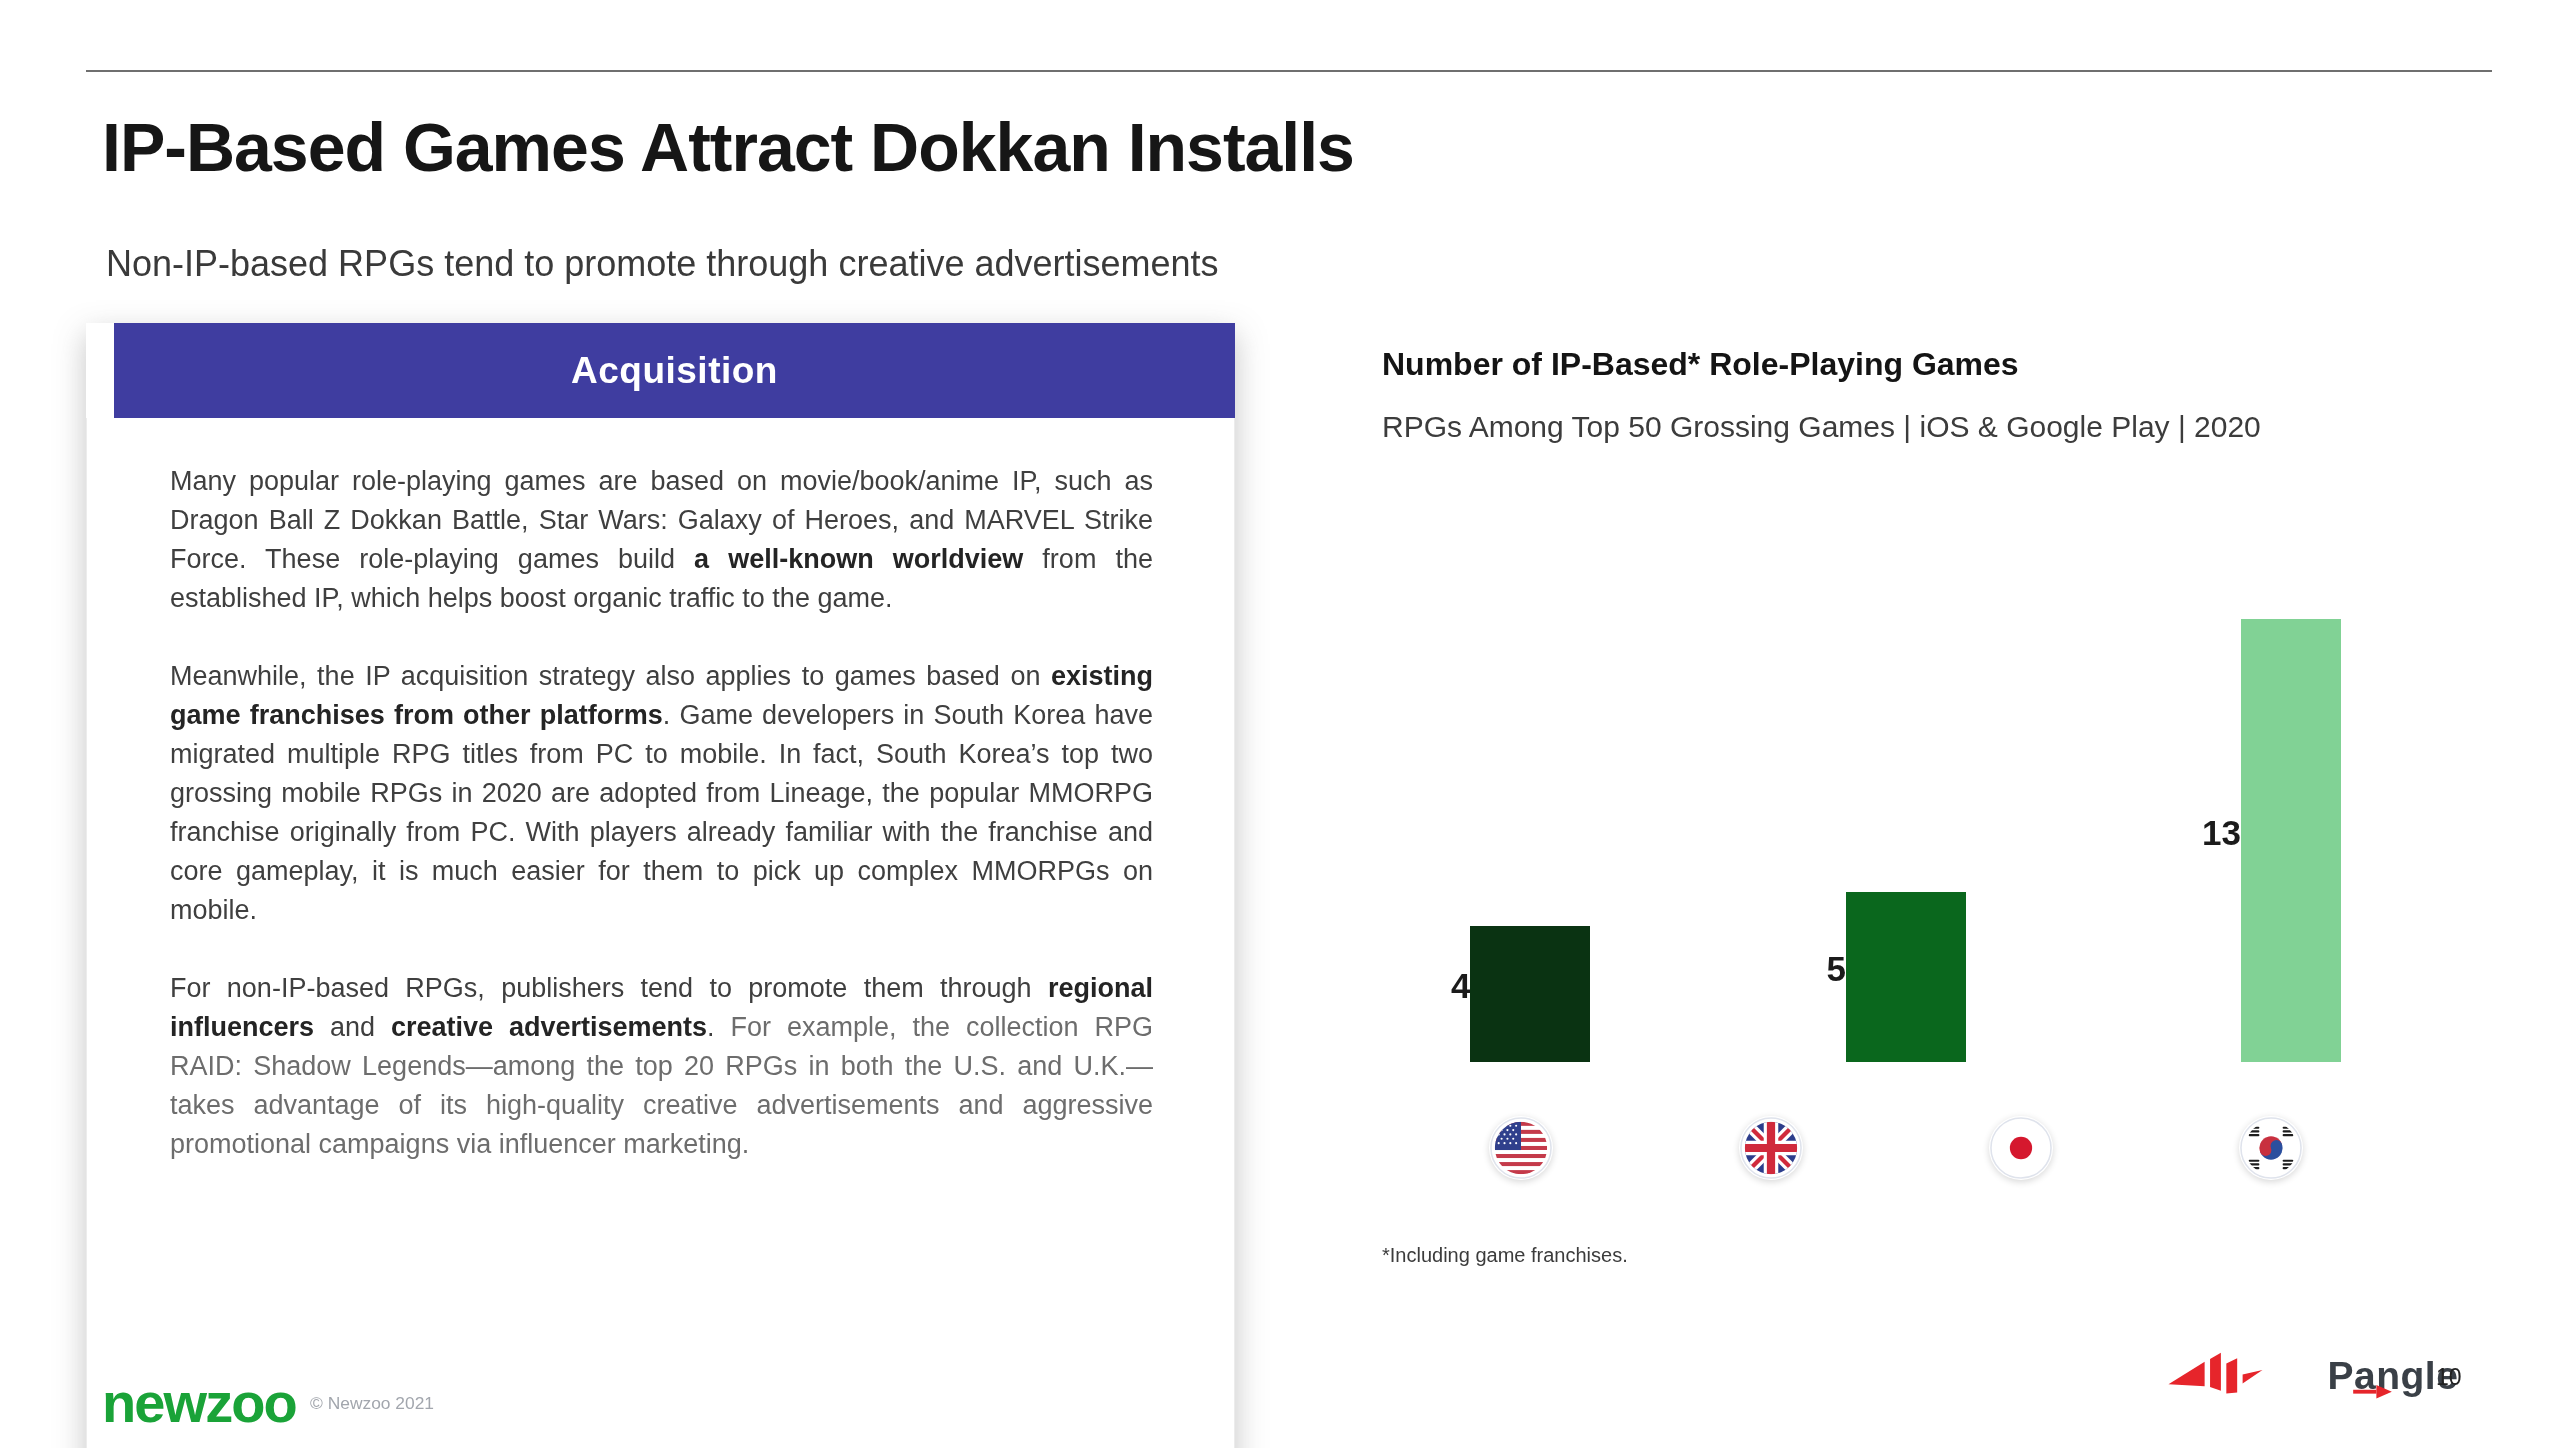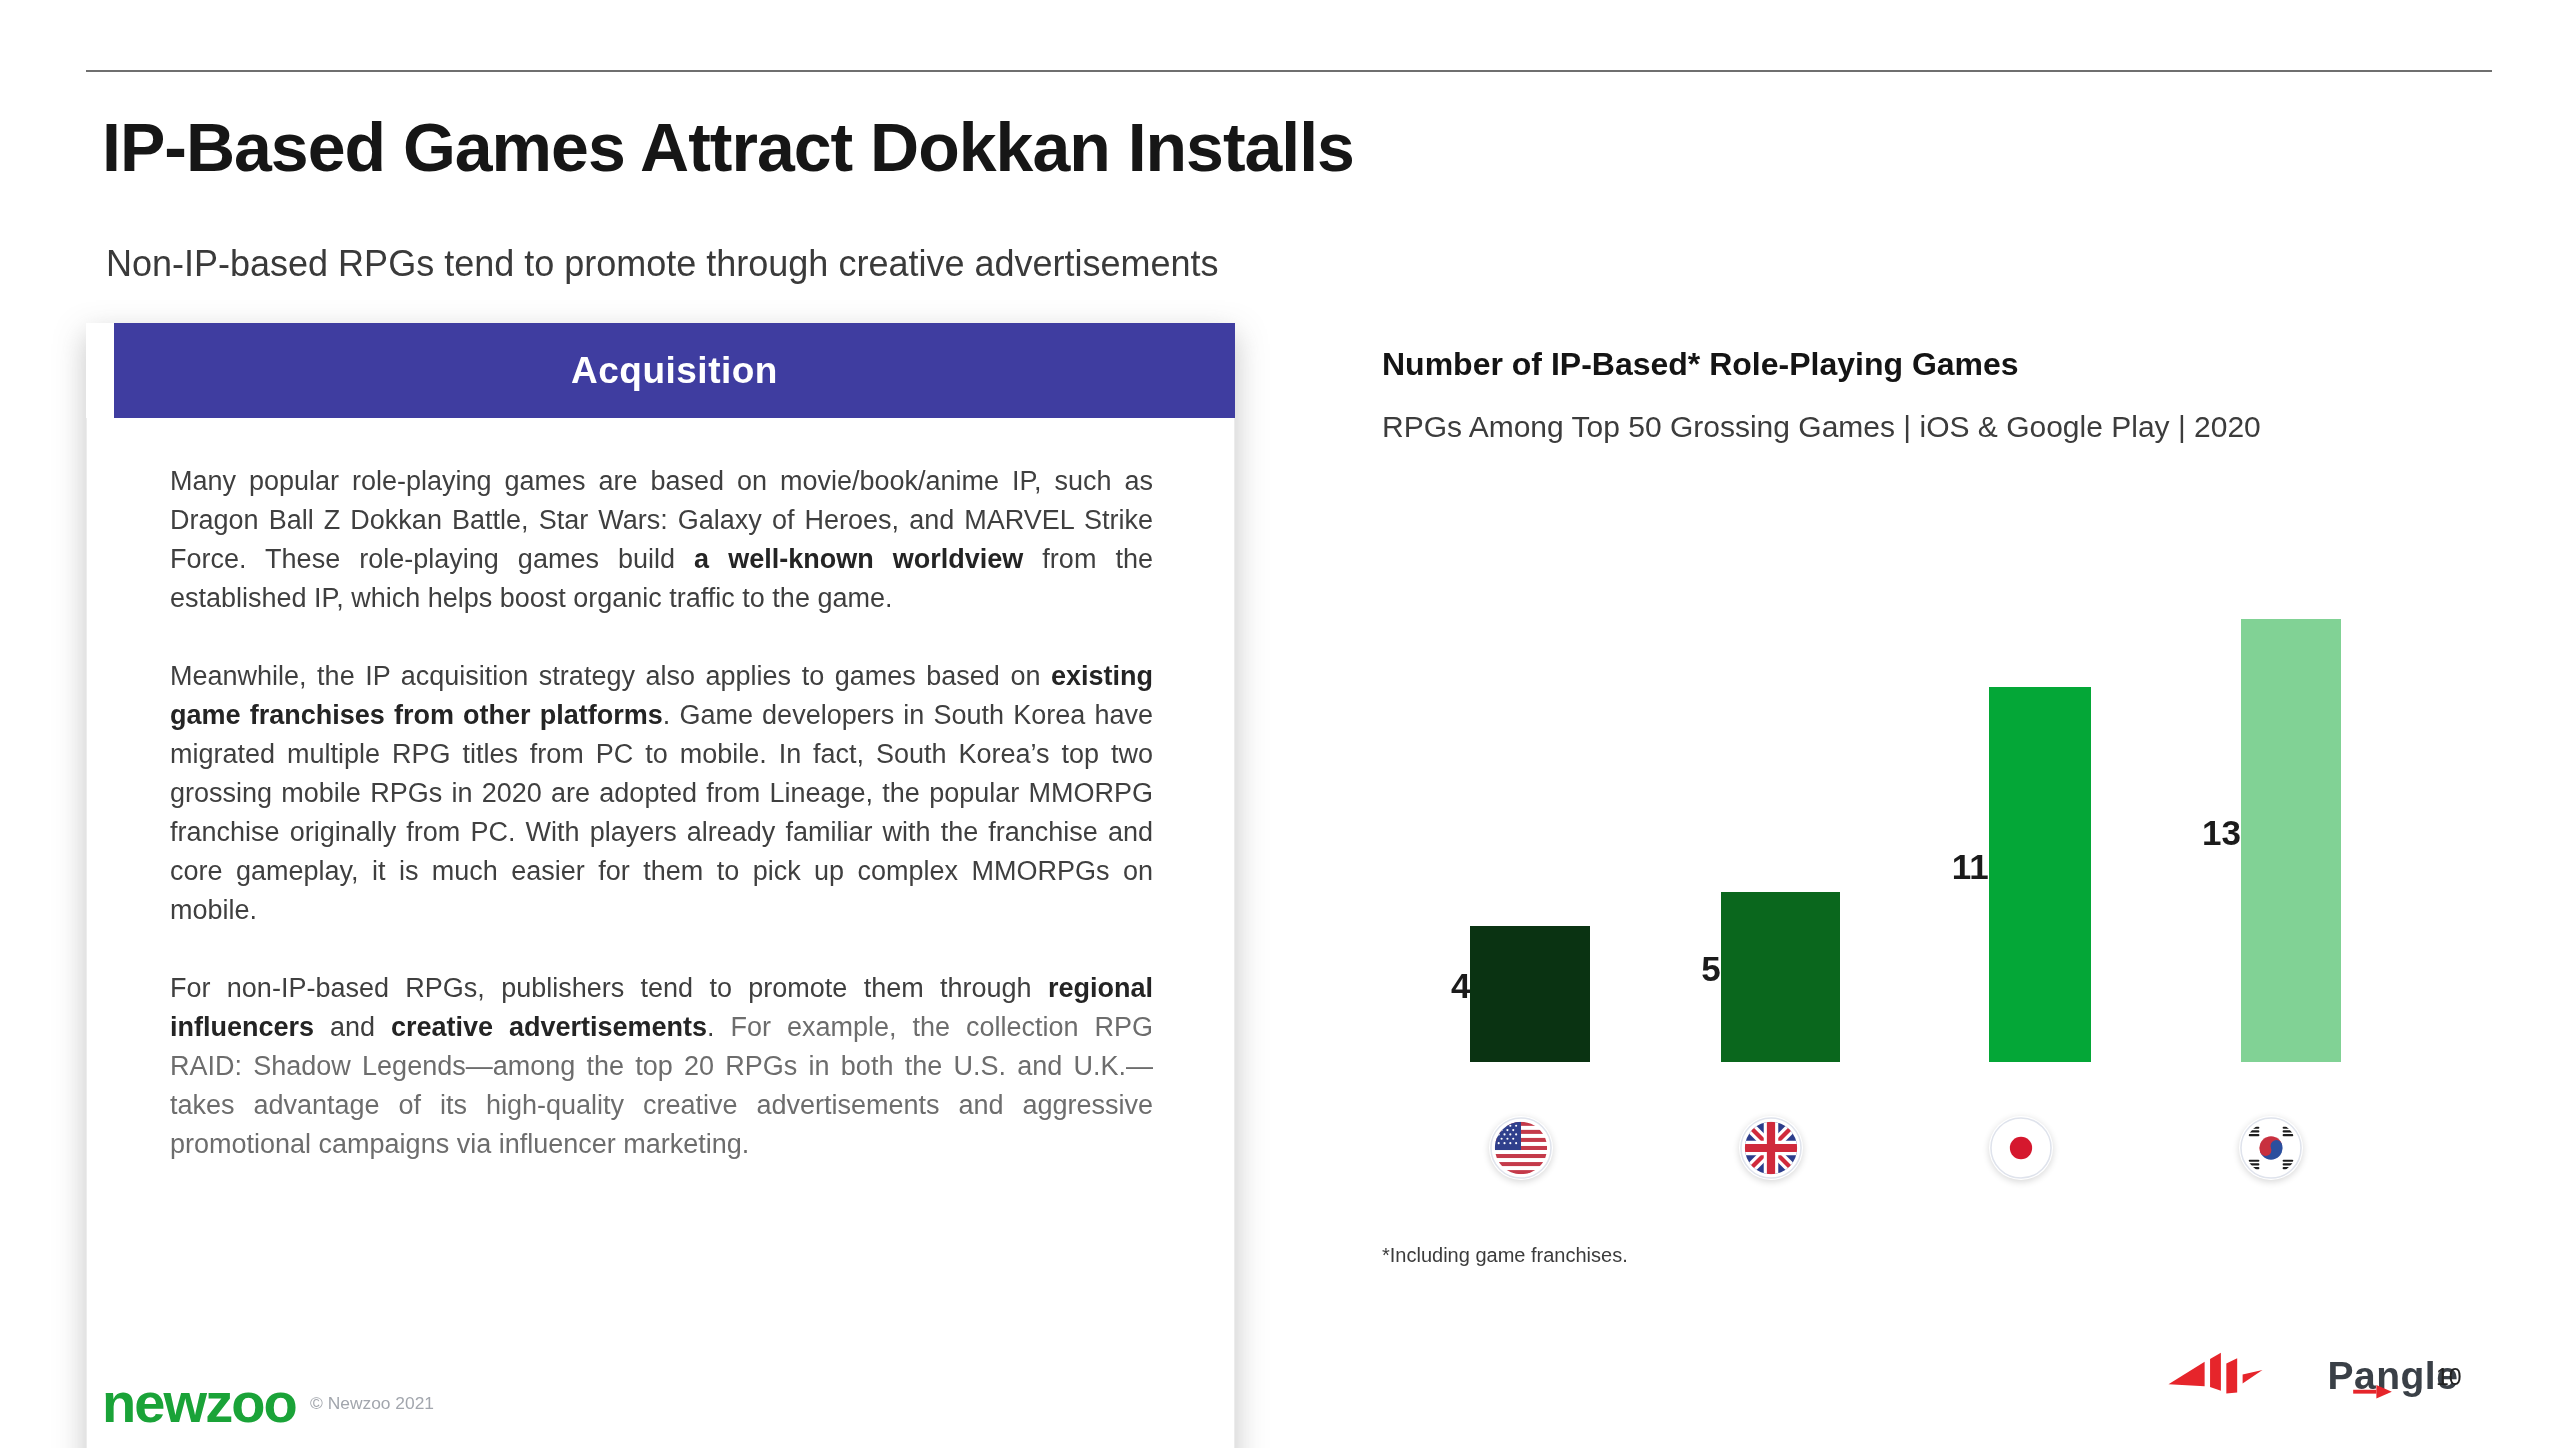--- a/index.html
+++ b/index.html
@@ -70,24 +70,20 @@
   <div class="chart-title">Number of IP-Based* Role-Playing Games</div>
   <div class="chart-subtitle">RPGs Among Top 50 Grossing Games | iOS &amp; Google Play | 2020</div>
   <div class="bars" id="bars">
       <div class="bar-col">
         <div class="bar-value">4</div>
         <div class="bar" style="height: 136px; background: rgb(10, 51, 18);"></div>
       </div>
       <div class="bar-col">
         <div class="bar-value">5</div>
         <div class="bar" style="height: 170px; background: rgb(10, 103, 29);"></div>
-      </div>
-      <div class="bar-col">
-        <div class="bar-value">11</div>
-        <div class="bar" style="height: 375px; background: rgb(4, 167, 55);"></div>
       </div>
       <div class="bar-col">
         <div class="bar-value">13</div>
         <div class="bar" style="height: 443px; background: rgb(129, 210, 149);"></div>
       </div>
     </div>
   <div class="flags" id="flags">
       <div class="flag-cell">
         <div class="flag-wrap" title="United States"><svg viewBox="0 0 66 66" width="64" height="64">
     <defs>

